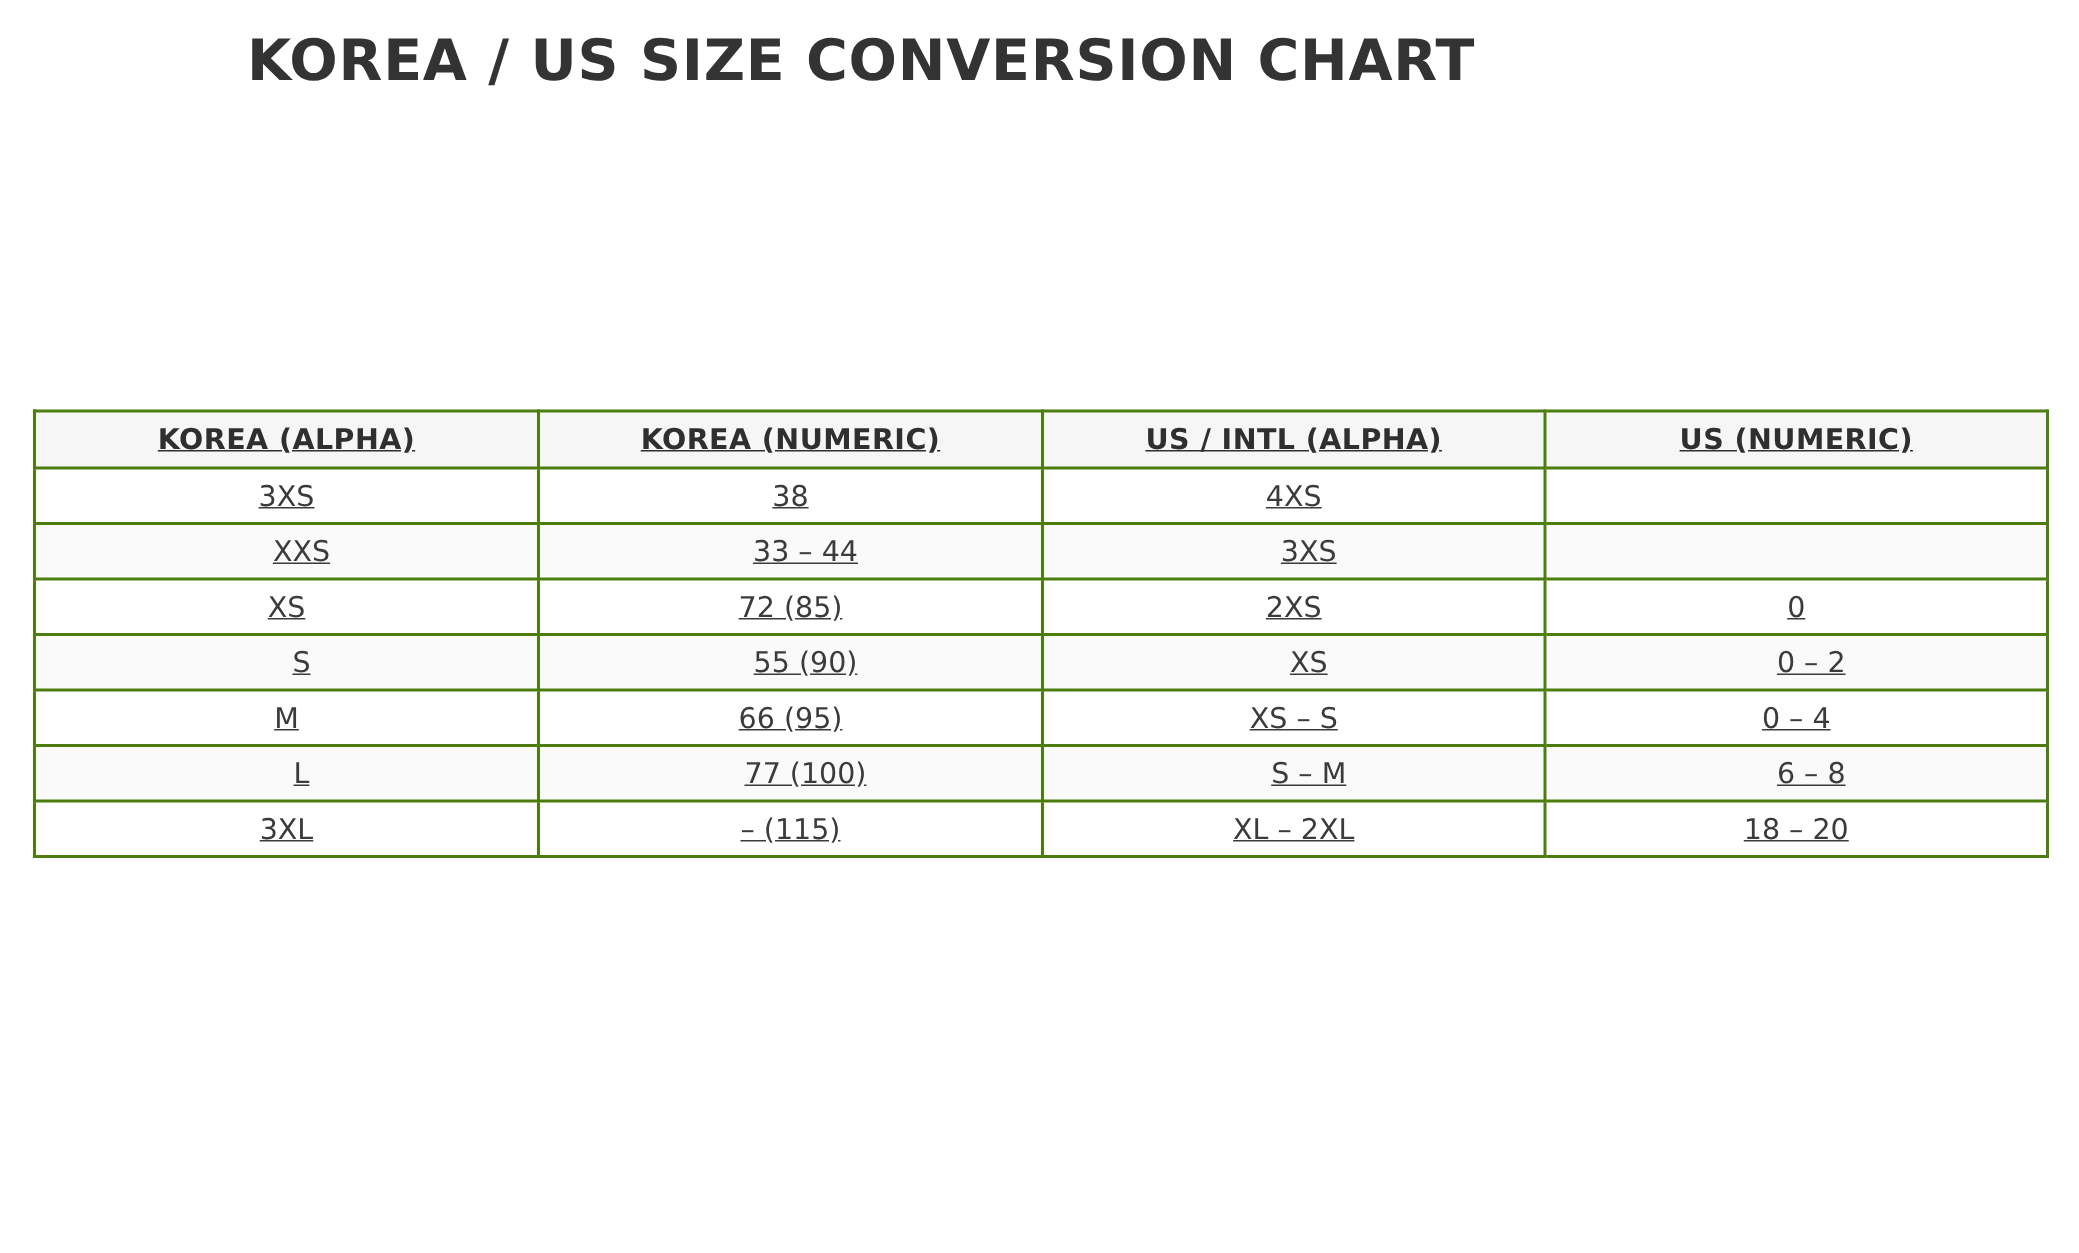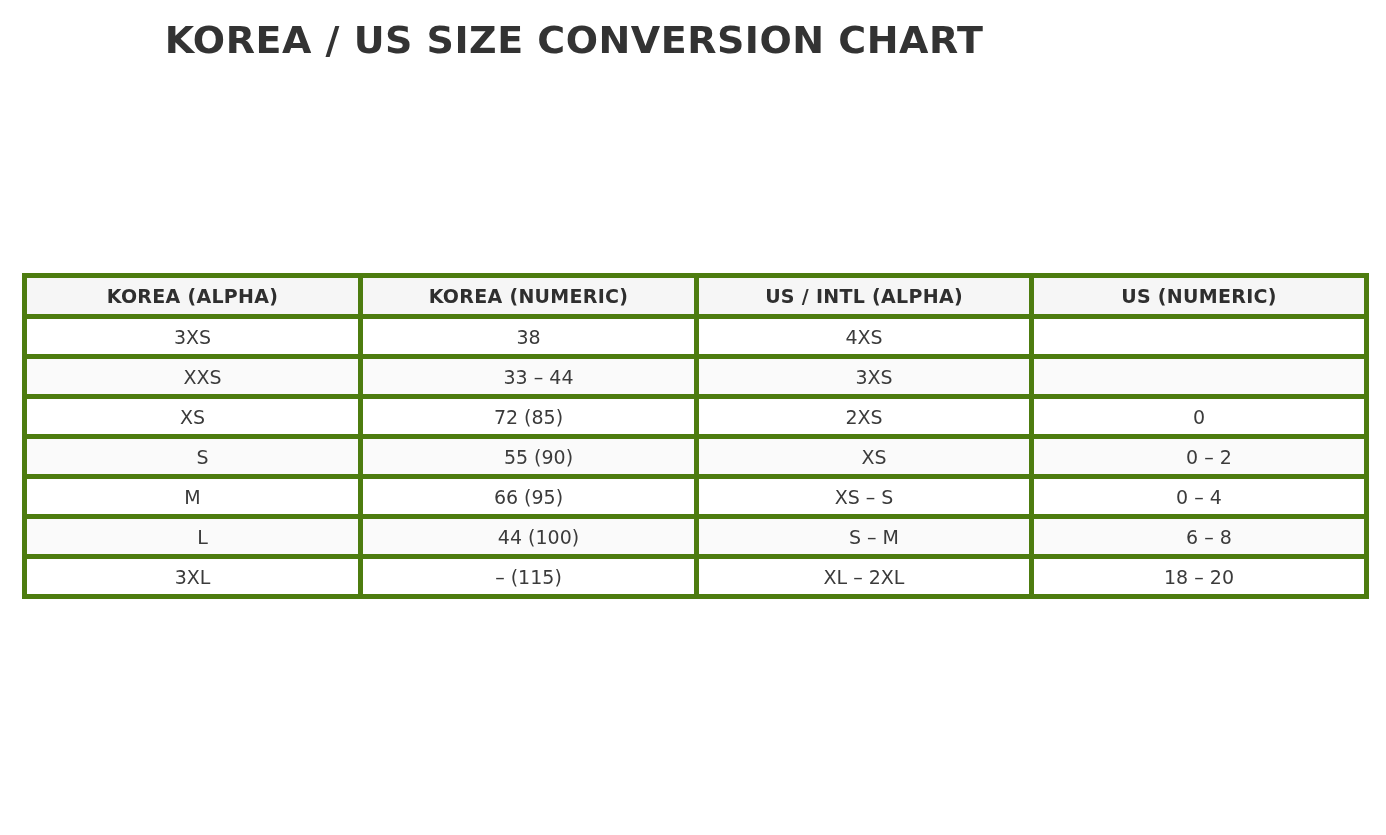--- a/index.html
+++ b/index.html
@@ -36,28 +36,29 @@
     top: 273px;
     width: 1342px;
   }
   table.size-table {
     width: 1342px;
     border-collapse: collapse;
     table-layout: fixed;
   }
   table.size-table th,
   table.size-table td {
-    border: 5px solid #4d7c0f;
+    border: 2px solid #4d7c0f;
     text-align: center;
     font-size: 19px;
     color: #3b3b3b;
     height: 35px;
     padding: 0;
     vertical-align: middle;
     font-weight: normal;
+    text-decoration: underline;
   }
   table.size-table thead th {
     background: #f6f6f6;
     font-weight: bold;
     font-size: 19px;
     letter-spacing: 0.3px;
     color: #2f2f2f;
     height: 36px;
   }
   table.size-table tbody tr.alt td {
@@ -122,21 +123,21 @@
           <td>0 – 2</td>
         </tr>
         <tr>
           <td>M</td>
           <td>66 (95)</td>
           <td>XS – S</td>
           <td>0 – 4</td>
         </tr>
         <tr class="alt">
           <td>L</td>
-          <td>44 (100)</td>
+          <td>77 (100)</td>
           <td>S – M</td>
           <td>6 – 8</td>
         </tr>
         <tr>
           <td>3XL</td>
           <td>– (115)</td>
           <td>XL – 2XL</td>
           <td>18 – 20</td>
         </tr>
       </tbody>

